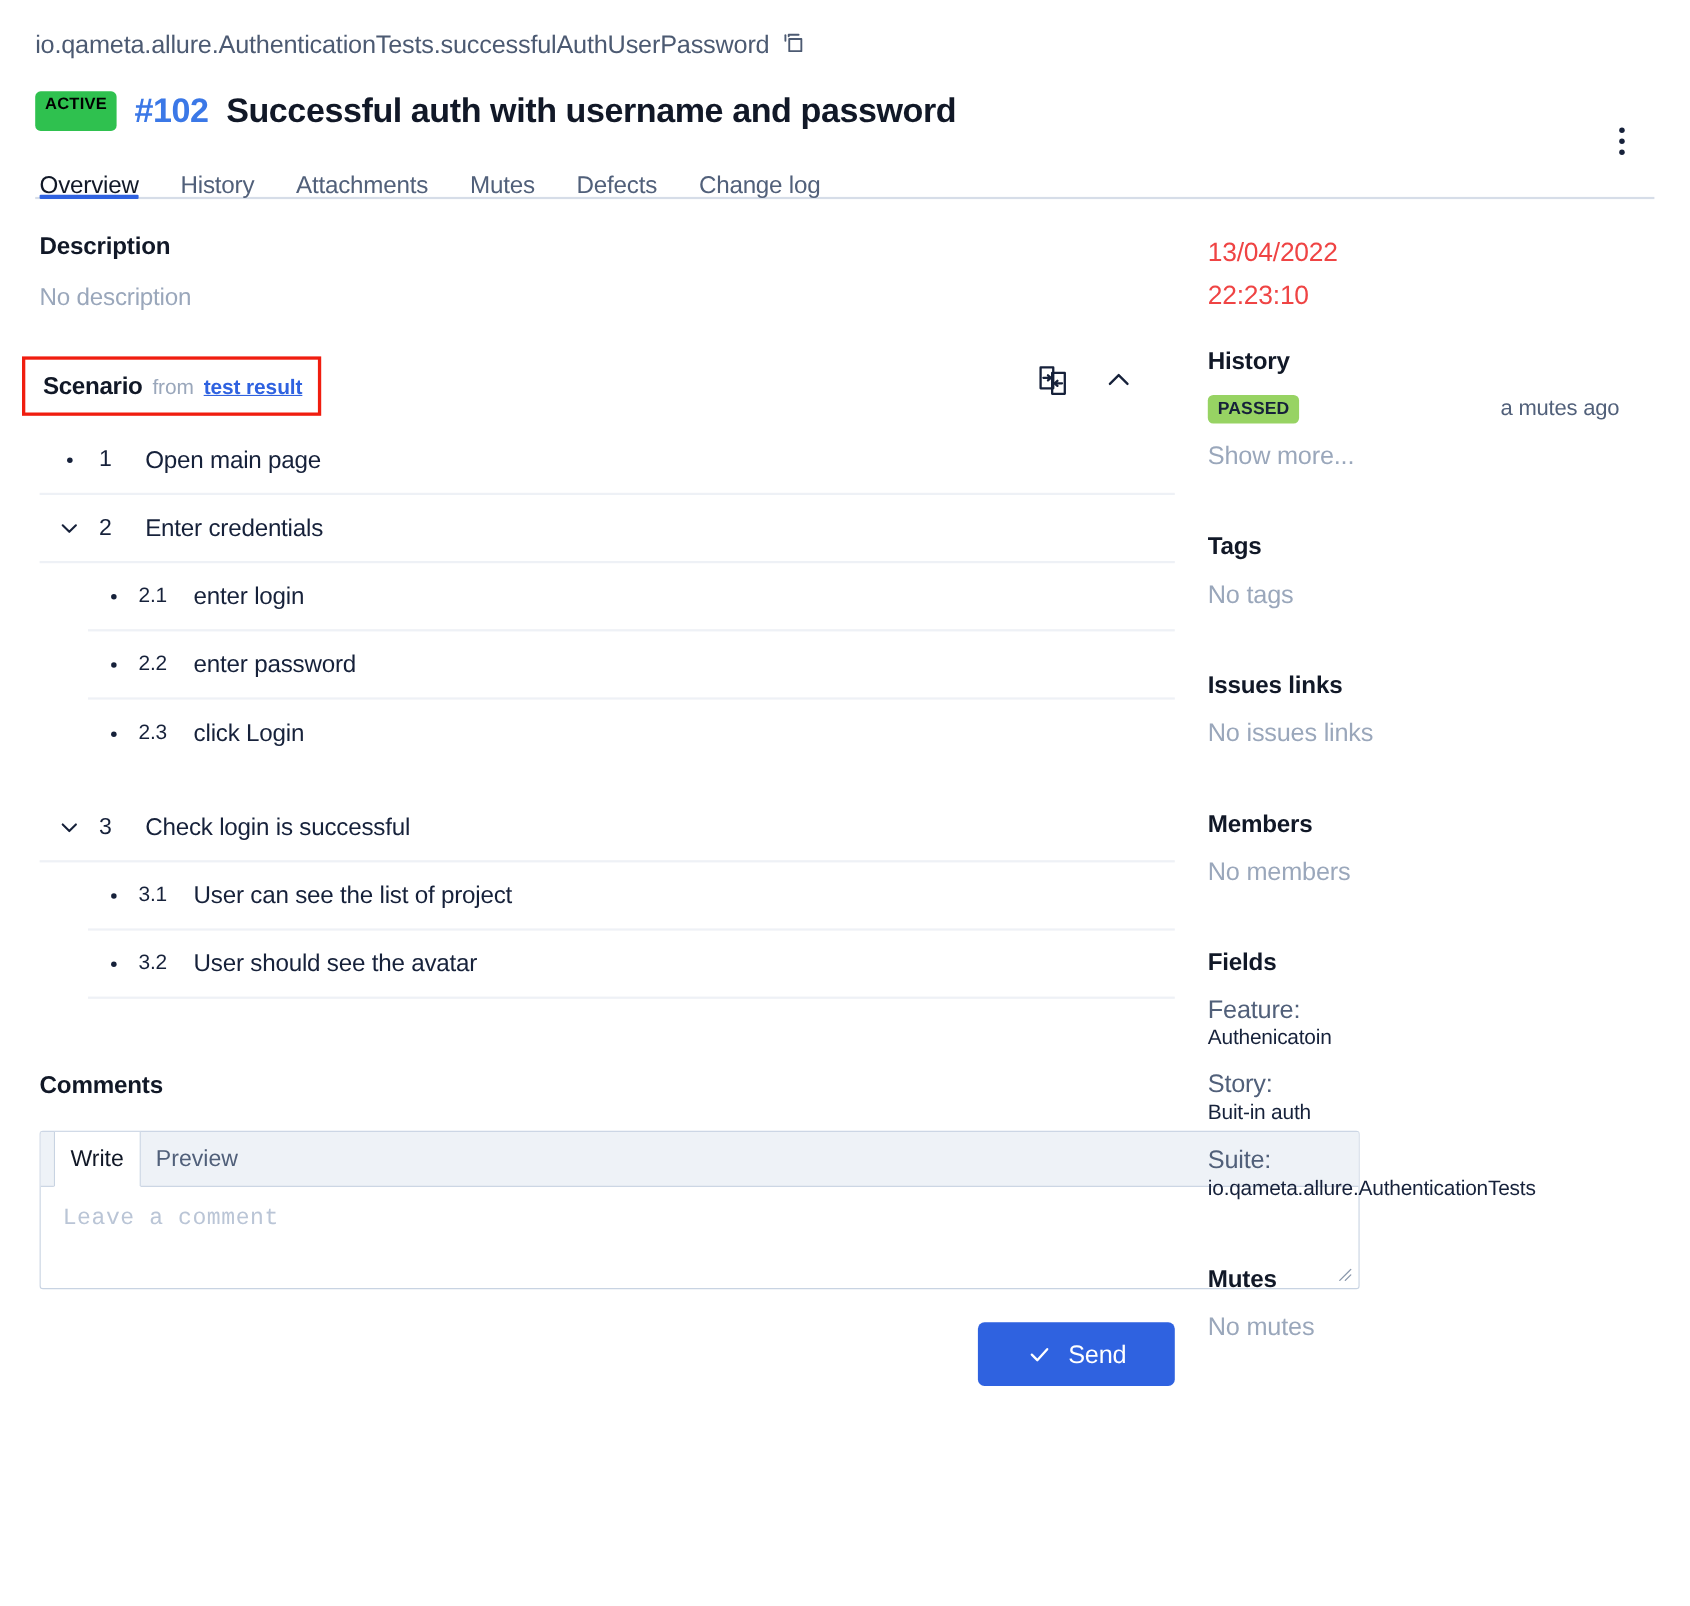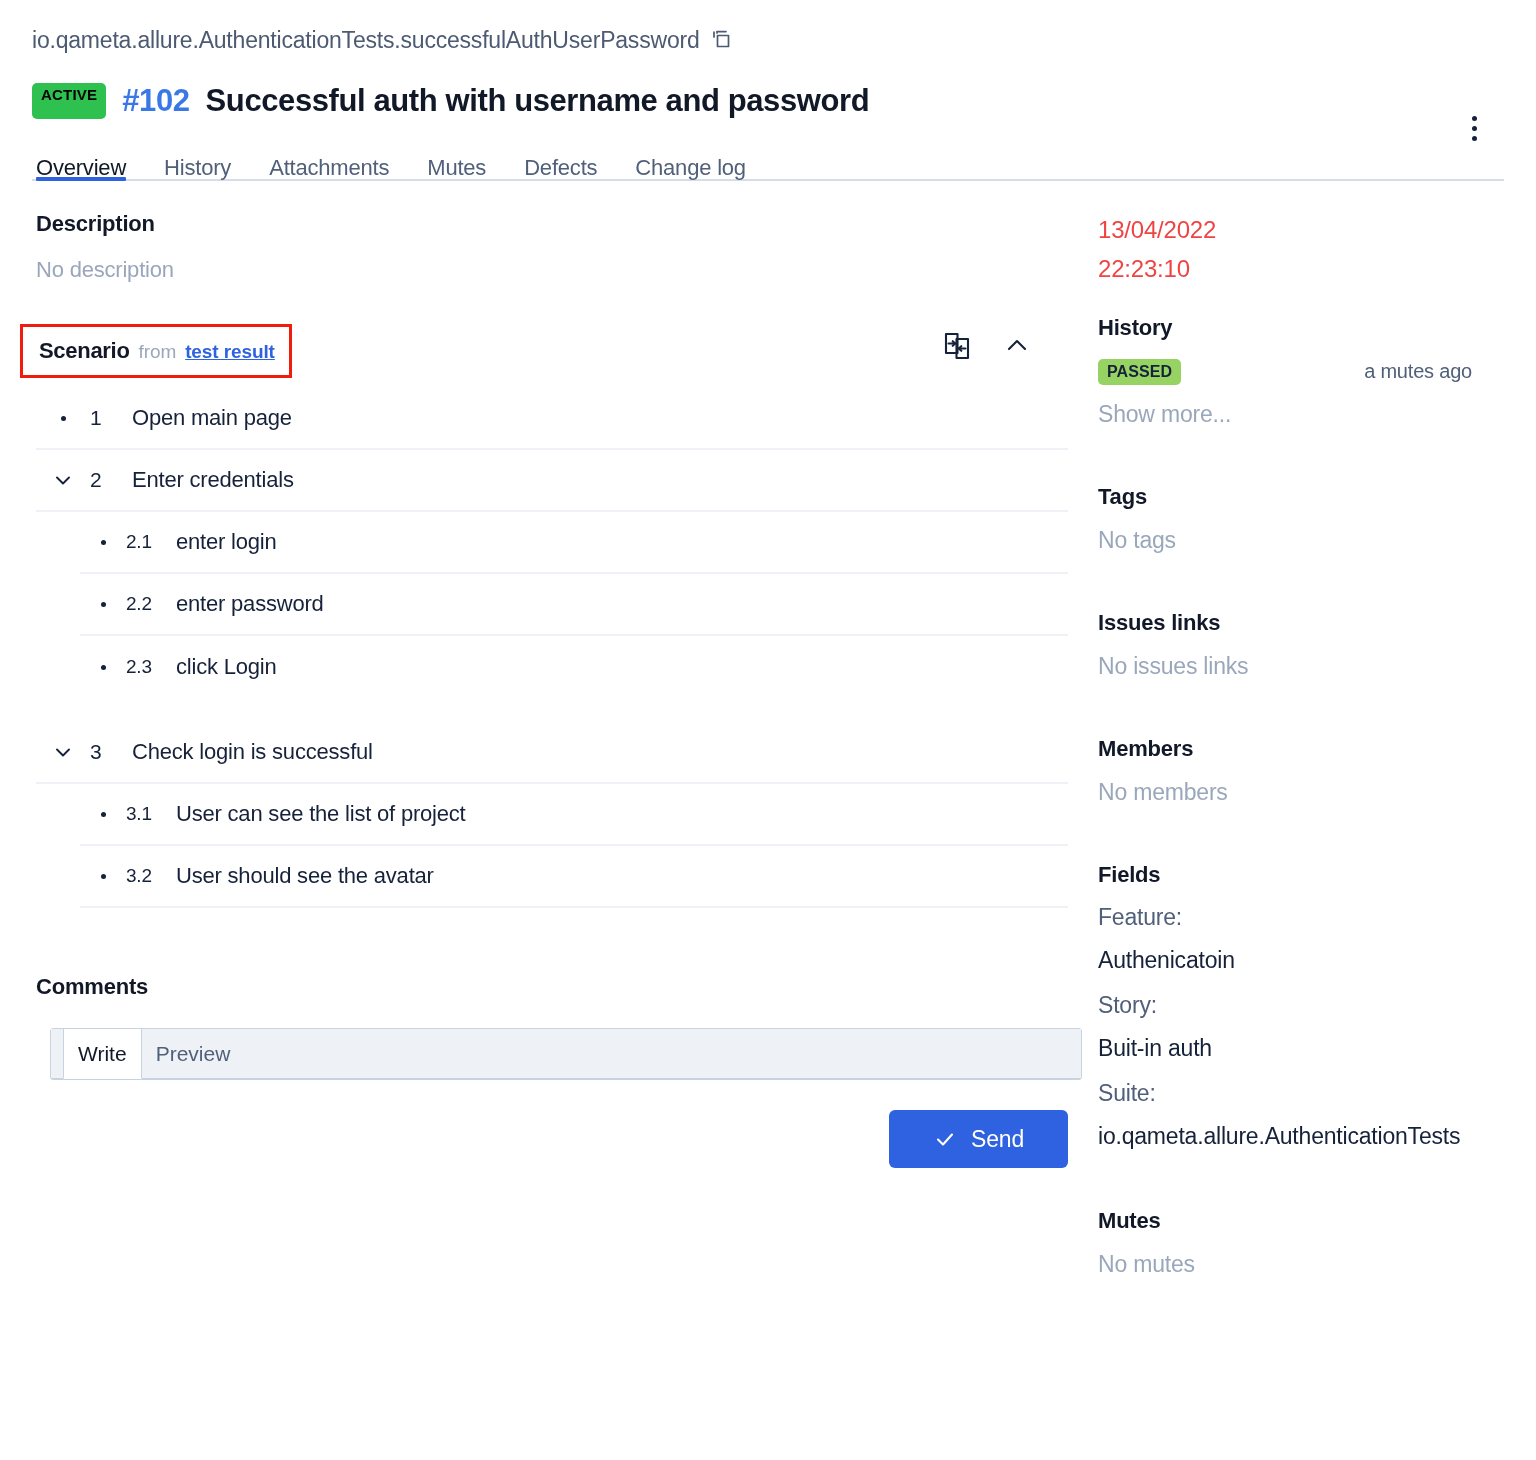--- a/index.html
+++ b/index.html
@@ -119,21 +119,21 @@
   .step-num { font-size: 21px; color: #16213a; letter-spacing: -0.2px; min-width: 30px; }
   .step-row.lvl2 .step-num { font-size: 19px; min-width: 40px; }
   .step-name { font-size: 22px; color: #16213a; letter-spacing: -0.2px; margin-left: 12px; }
   .step-row.lvl2 .step-name { margin-left: 10px; }
   .group-gap { height: 24px; }
 
   
   .comments-head { margin-top: 66px; }
   .comment-box {
     margin-top: 28px; border: 1px solid #c8d3e2; border-radius: 3px;
-    background: #fff; width: 1032px; margin-left: 14px;
+    background: #fff; width: 1200px;
   }
   .comment-tabs {
     display: flex; align-items: stretch; background: #eef2f7;
     border-bottom: 1px solid #c8d3e2; height: 50px; padding-left: 12px;
   }
   .ctab {
     font-size: 21px; padding: 0 14px; display: flex; align-items: center;
     cursor: pointer; background: none; border: none; color: #51607a;
     font-family: "Liberation Sans", sans-serif;
   }
@@ -170,21 +170,21 @@
     margin-top: 18px; padding-right: 26px;
   }
   .passed-pill {
     background: #97d363; color: #16213a; font-size: 16px; font-weight: bold;
     padding: 5px 9px; border-radius: 5px; line-height: 1; letter-spacing: 0.1px;
   }
   .history-time { font-size: 20px; color: #51607a; letter-spacing: -0.2px; }
   .show-more { font-size: 23px; color: #9aa7bb; margin-top: 16px; cursor: pointer; letter-spacing: -0.2px; }
   .side-gap { height: 30px; }
   .field-key { font-size: 23px; color: #51607a; margin-top: 16px; letter-spacing: -0.2px; }
-  .field-val { font-size: 23px; color: #16213a; margin-top: 14px; letter-spacing: -0.2px; line-height: 1.35; }
+  .field-val { font-size: 19px; color: #16213a; margin-top: 0; letter-spacing: -0.2px; line-height: 1.35; }
 </style>
 </head>
 <body>
 
 <div class="page">
 
   <div class="breadcrumb-row">
     <span class="breadcrumb-text">io.qameta.allure.AuthenticationTests.successfulAuthUserPassword</span>
     <button class="icon-btn" title="copy">
       <svg class="copy-icon" viewBox="0 0 24 24" fill="none" stroke="#4c5a72" stroke-width="1.7" stroke-linecap="round" stroke-linejoin="round">
@@ -322,20 +322,27 @@
         </div>
       </div>
 
       <div class="section-head comments-head">Comments</div>
 
       <div class="comment-box">
         <div class="comment-tabs">
           <button class="ctab active">Write</button>
           <button class="ctab">Preview</button>
         </div>
+        <div class="comment-area">
+          <span class="comment-placeholder">Leave a comment</span>
+          <svg class="resize-grip" viewBox="0 0 14 14" fill="none" stroke="#8a97ab" stroke-width="1.2" stroke-linecap="round">
+            <path d="M13 3 L3 13"></path>
+              <path d="M13 8 L8 13"></path>
+          </svg>
+        </div>
       </div>
 
       <div class="send-row">
         <button class="send-btn">
           <svg width="24" height="24" viewBox="0 0 24 24" fill="none" stroke="#ffffff" stroke-width="2.1" stroke-linecap="round" stroke-linejoin="round">
               <path d="M5 12.5 L10 17.5 L19 7.5"></path>
             </svg>
           <span>Send</span>
         </button>
       </div>

